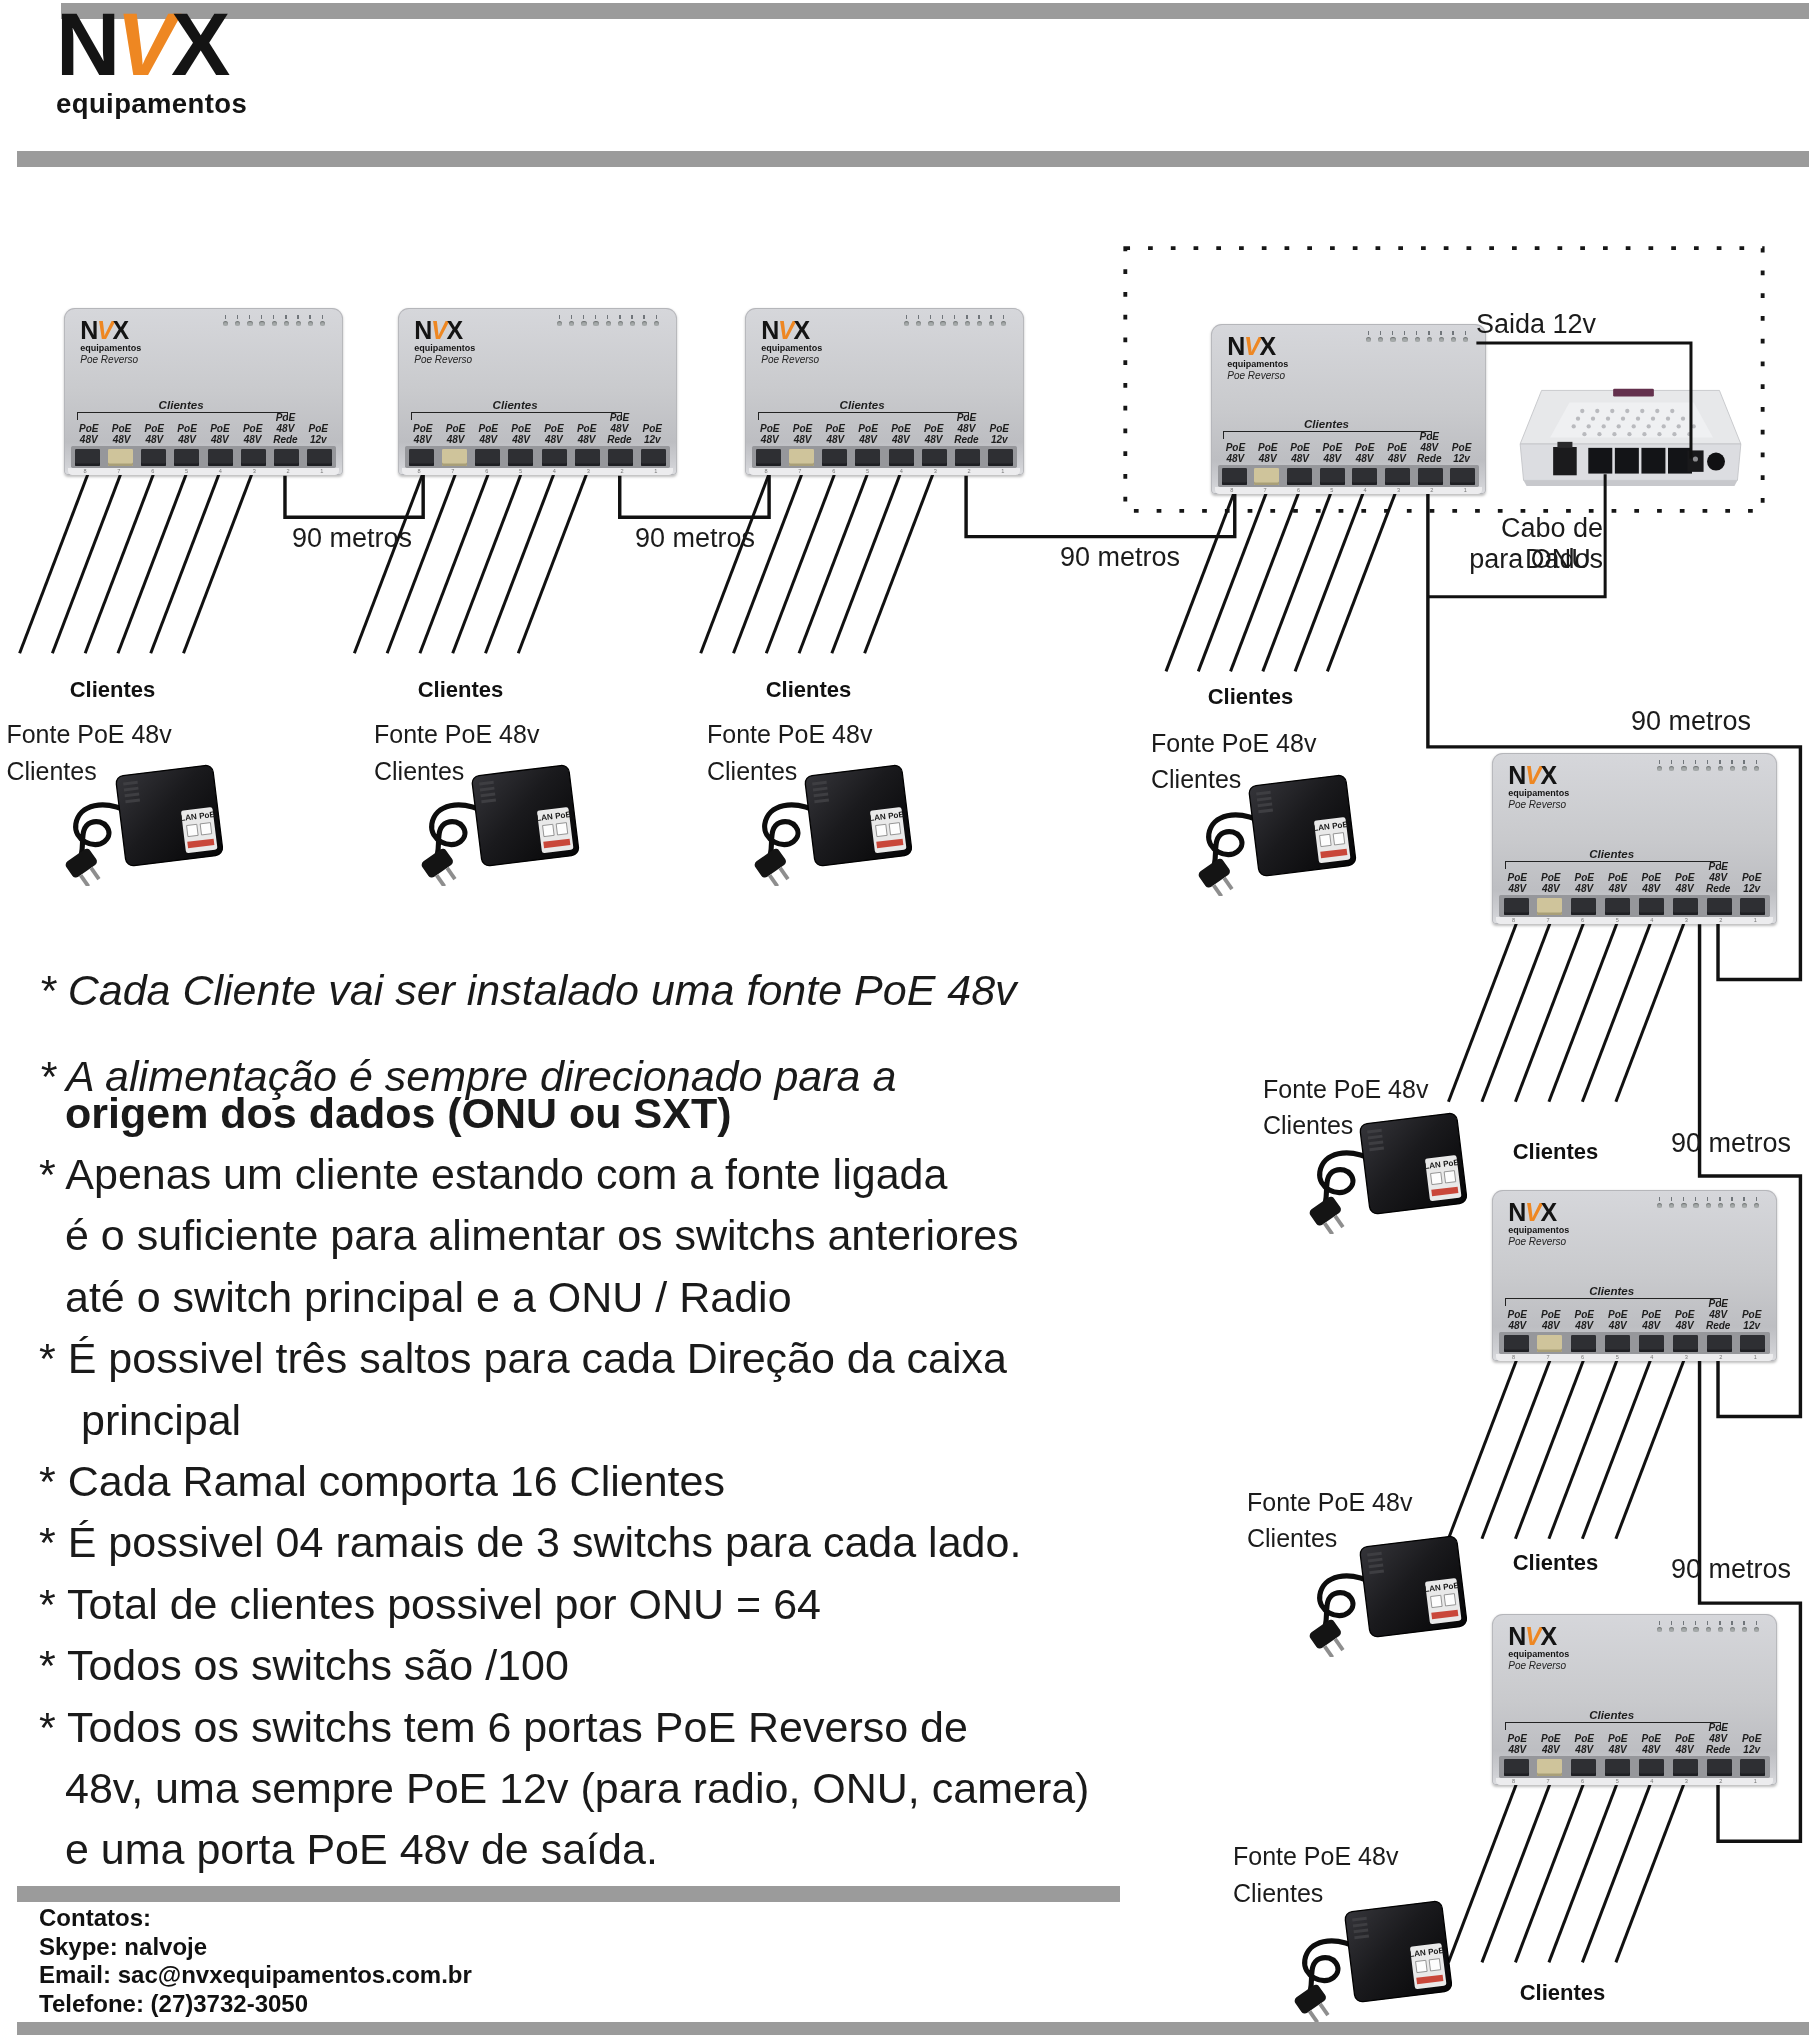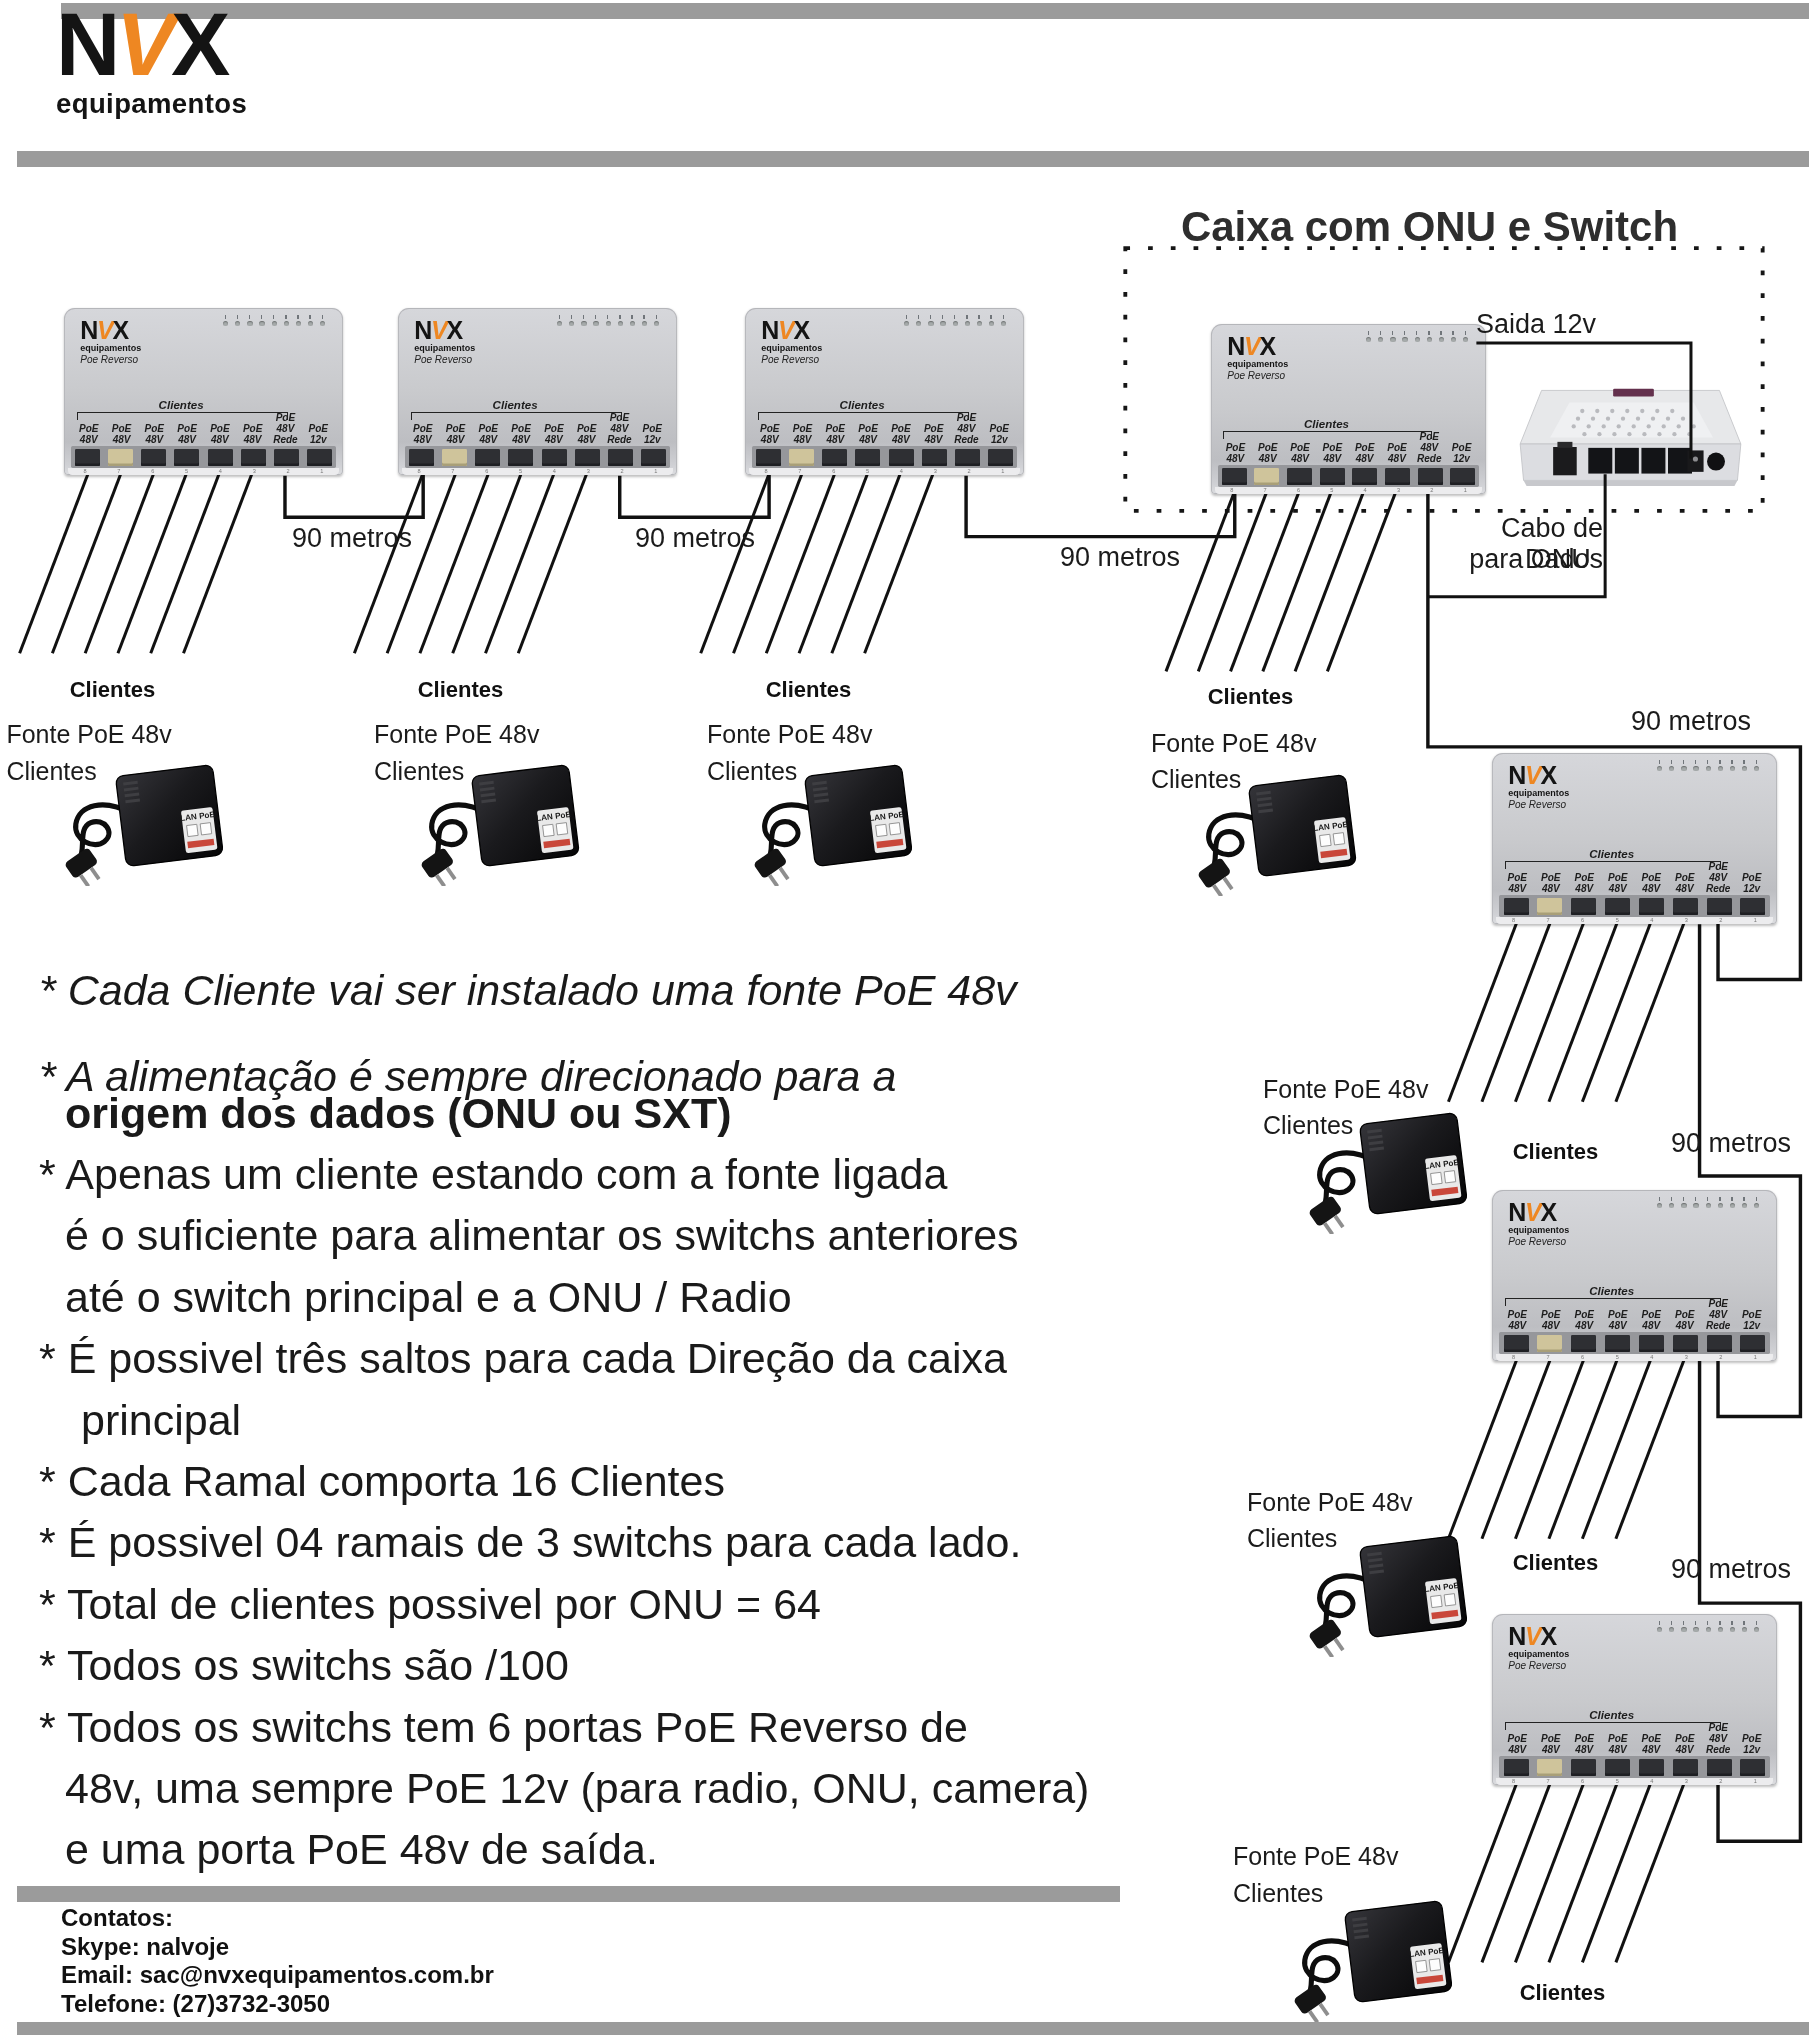--- a/index.html
+++ b/index.html
@@ -46,21 +46,21 @@
     border-radius:0 0 4.3px 4.3px;display:grid;grid-template-columns:repeat(8,1fr);
     text-align:center;font-size:5.6px;line-height:6.4px;color:#777;}
   
   .dist{position:absolute;width:146px;text-align:center;font-size:27px;color:#1b1b1b;z-index:4;}
   .fanlabel{position:absolute;width:155px;text-align:center;font-size:22px;font-weight:700;color:#111;z-index:4;}
   .psucap{position:absolute;font-size:25px;line-height:36px;color:#1b1b1b;z-index:4;white-space:nowrap;}
   #saida-label{position:absolute;left:1476px;top:309px;font-size:27px;color:#1b1b1b;z-index:4;}
   .cabolab{position:absolute;left:1457px;width:146px;text-align:center;font-size:27px;color:#1b1b1b;z-index:4;}
   
   .note{position:absolute;font-size:43px;color:#1a1a1a;white-space:nowrap;z-index:4;}
-  .contact{position:absolute;left:39px;font-size:24px;font-weight:700;color:#111;z-index:4;white-space:nowrap;margin-left:22px;}
+  .contact{position:absolute;left:39px;font-size:24px;font-weight:700;color:#111;z-index:4;white-space:nowrap;}
   
   #wires{position:absolute;left:0;top:0;z-index:1;}
   #wires2{position:absolute;left:0;top:0;z-index:3;}
   .psu{position:absolute;width:174px;height:137px;z-index:2;}
   #onu{position:absolute;left:1518px;top:386px;width:225px;height:101px;z-index:2;}
 </style>
 </head>
 <body>
 
 <div id="canvas">
@@ -69,21 +69,20 @@
   <div class="bar" style="left:16.7px;top:151px;width:1793px;height:16.3px;"></div>
   <div class="bar" style="left:16.7px;top:1886px;width:1103px;height:15.5px;"></div>
   <div class="bar" style="left:16.7px;top:2022px;width:1793px;height:13.3px;"></div>
 
   <div id="logo">
     <div class="nvx"><span>N</span><span class="v">V</span><span>X</span></div>
     <div class="sub">equipamentos</div>
   </div>
 
 
-  <div id="caixa-title">Caixa com ONU e Switch</div>
 
   <svg id="wires" width="1809" height="2035" viewBox="0 0 4215 4741">
       <rect x="2622" y="578" width="1485" height="612" fill="none" stroke="#161616" stroke-width="9" stroke-dasharray="11 42"></rect>
       <polyline points="664,1108 664,1205 986,1205 986,1102" fill="none" stroke="#111111" stroke-width="8"></polyline>
       <polyline points="1444,1108 1444,1205 1792,1205 1792,1102" fill="none" stroke="#111111" stroke-width="8"></polyline>
       <polyline points="2251,1108 2251,1250 2877,1250 2877,1144" fill="none" stroke="#111111" stroke-width="8"></polyline>
       <polyline points="3327,1144 3327,1740 4195,1740 4195,2282 4003,2282 4003,2147" fill="none" stroke="#111111" stroke-width="8"></polyline>
       <polyline points="3960,2153 3960,2740 4195,2740 4195,3300 4003,3300 4003,3165" fill="none" stroke="#111111" stroke-width="8"></polyline>
       <polyline points="3960,3171 3960,3735 4195,3735 4195,4290 4003,4290 4003,4152" fill="none" stroke="#111111" stroke-width="8"></polyline>
       <polyline points="205.6875,1102 45.6875,1522" fill="none" stroke="#111111" stroke-width="7"></polyline>

